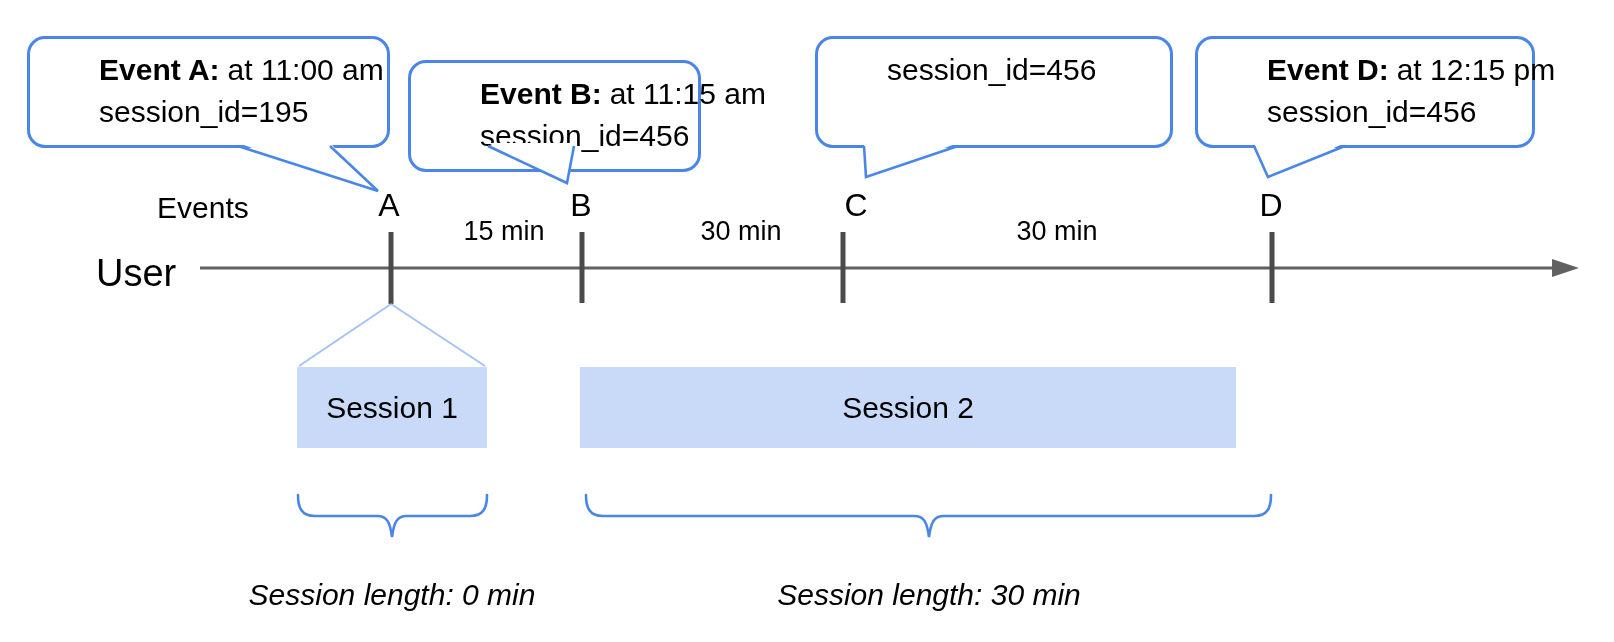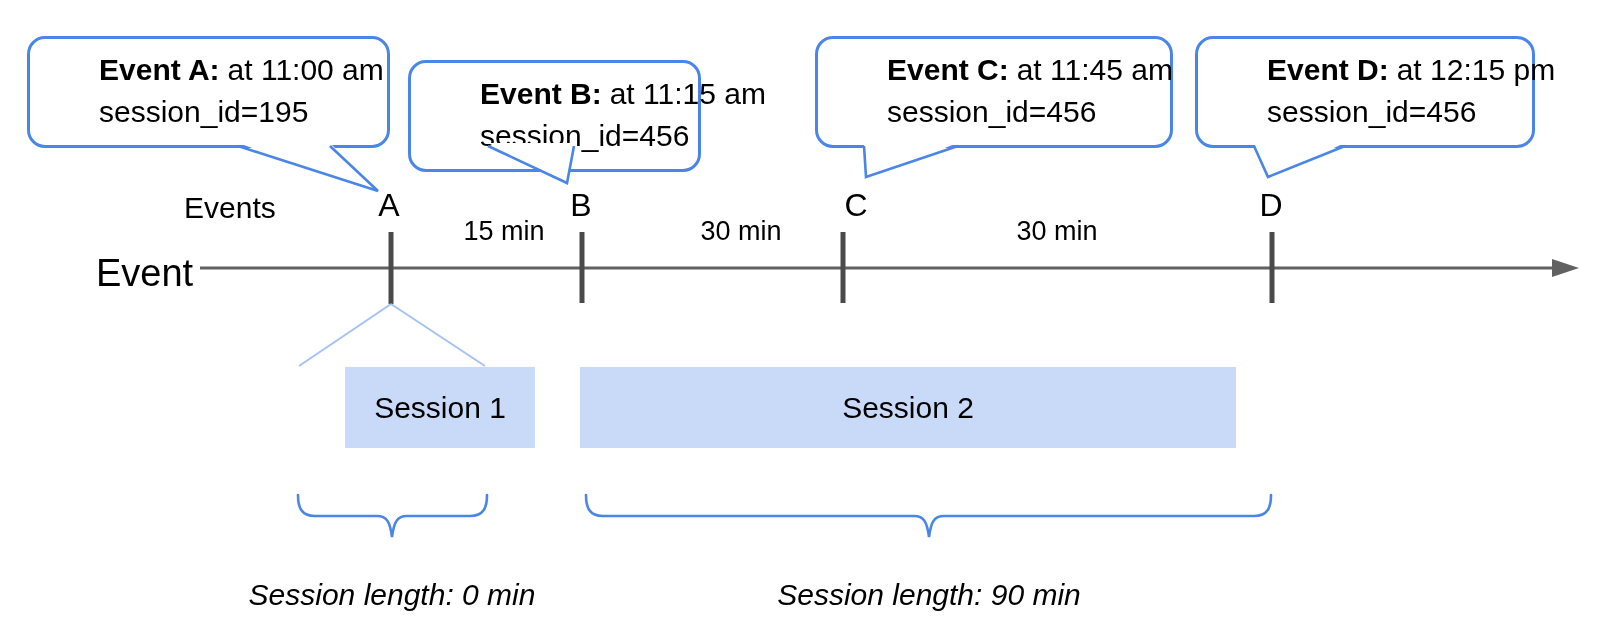--- a/index.html
+++ b/index.html
@@ -29,21 +29,21 @@
   svg.overlay{position:absolute;left:0;top:0;z-index:2;}
   .tail-fill{fill:#fff;stroke:none;}
   .tail-stroke{fill:none;stroke:var(--callout-border);stroke-width:2.6;stroke-linejoin:miter;}
   .axis-line{stroke:var(--axis);stroke-width:3;}
   .axis-arrow{fill:var(--axis);}
   .tick{stroke:var(--tick);stroke-width:5;}
   .funnel-line{stroke:var(--funnel);stroke-width:2;}
   .brace{fill:none;stroke:var(--brace);stroke-width:2.6;stroke-linecap:round;}
   
   .lbl{position:absolute;white-space:nowrap;z-index:3;}
-  .events-lbl{left:184px;top:191px;font-size:30px;}
+  .events-lbl{left:157px;top:191px;font-size:30px;}
   .user-lbl{left:96px;top:252px;font-size:38px;}
   .marker{position:absolute;top:187px;font-size:32px;transform:translateX(-50%);z-index:3;}
   .interval{position:absolute;top:216px;font-size:27px;transform:translateX(-50%);z-index:3;margin-left:13px;}
   
   .session-box{
     position:absolute;top:367px;height:81px;background:var(--session-fill);
     display:flex;align-items:center;justify-content:center;font-size:30px;z-index:1;
   }
   .length-lbl{position:absolute;top:578px;font-size:30px;transform:translateX(-50%);white-space:nowrap;z-index:3;font-style:italic;}
 </style>
@@ -59,21 +59,20 @@
     </div>
   </div>
   <div class="callout" style="left:408px;width:293px;margin-top:24px;">
     <div class="c-text">
       <div><span class="c-bold">Event B:</span><span class="c-detail">at 11:15 am</span></div>
       <div>session_id=456</div>
     </div>
   </div>
   <div class="callout" style="left:815px;width:358px;">
     <div class="c-text">
-      <div><span class="c-bold">Event C:</span><span class="c-detail">at 11:45 am</span></div>
       <div>session_id=456</div>
     </div>
   </div>
   <div class="callout" style="left:1195px;width:340px;">
     <div class="c-text">
       <div><span class="c-bold">Event D:</span><span class="c-detail">at 12:15 pm</span></div>
       <div>session_id=456</div>
     </div>
   </div>
 
@@ -97,34 +96,34 @@
     <line class="tick" x1="1272" y1="232" x2="1272" y2="303"></line>
 
     <line class="funnel-line" x1="391" y1="304" x2="299" y2="366"></line>
     <line class="funnel-line" x1="391" y1="304" x2="485" y2="366"></line>
 
     <path class="brace" d="M 298 495 C 298 507 301 516 315 516 L 377 516 C 387 516 390 522 392 537 C 394 522 397 516 407 516 L 470 516 C 484 516 487 507 487 495"></path>
     <path class="brace" d="M 586 495 C 586 507 589 516 603 516 L 914 516 C 924 516 927 522 929 537 C 931 522 934 516 944 516 L 1254 516 C 1268 516 1271 507 1271 495"></path>
   </svg>
 
   <div class="lbl events-lbl">Events</div>
-  <div class="lbl user-lbl">Event</div>
+  <div class="lbl user-lbl">User</div>
 
   <div class="marker" style="left:389px;">A</div>
   <div class="marker" style="left:581px;">B</div>
   <div class="marker" style="left:856px;">C</div>
   <div class="marker" style="left:1271px;">D</div>
 
   <div class="interval" style="left:491px;">15 min</div>
   <div class="interval" style="left:728px;">30 min</div>
   <div class="interval" style="left:1044px;">30 min</div>
 
-  <div class="session-box" style="left:297px;width:190px;margin-left:48px;">
+  <div class="session-box" style="left:297px;width:190px;">
     <span>Session 1</span>
   </div>
   <div class="session-box" style="left:580px;width:656px;">
     <span>Session 2</span>
   </div>
 
   <div class="length-lbl" style="left:392px;">Session length: 0 min</div>
-  <div class="length-lbl" style="left:929px;">Session length: 90 min</div>
+  <div class="length-lbl" style="left:929px;">Session length: 30 min</div>
 
 </div>
 
 </body></html>

